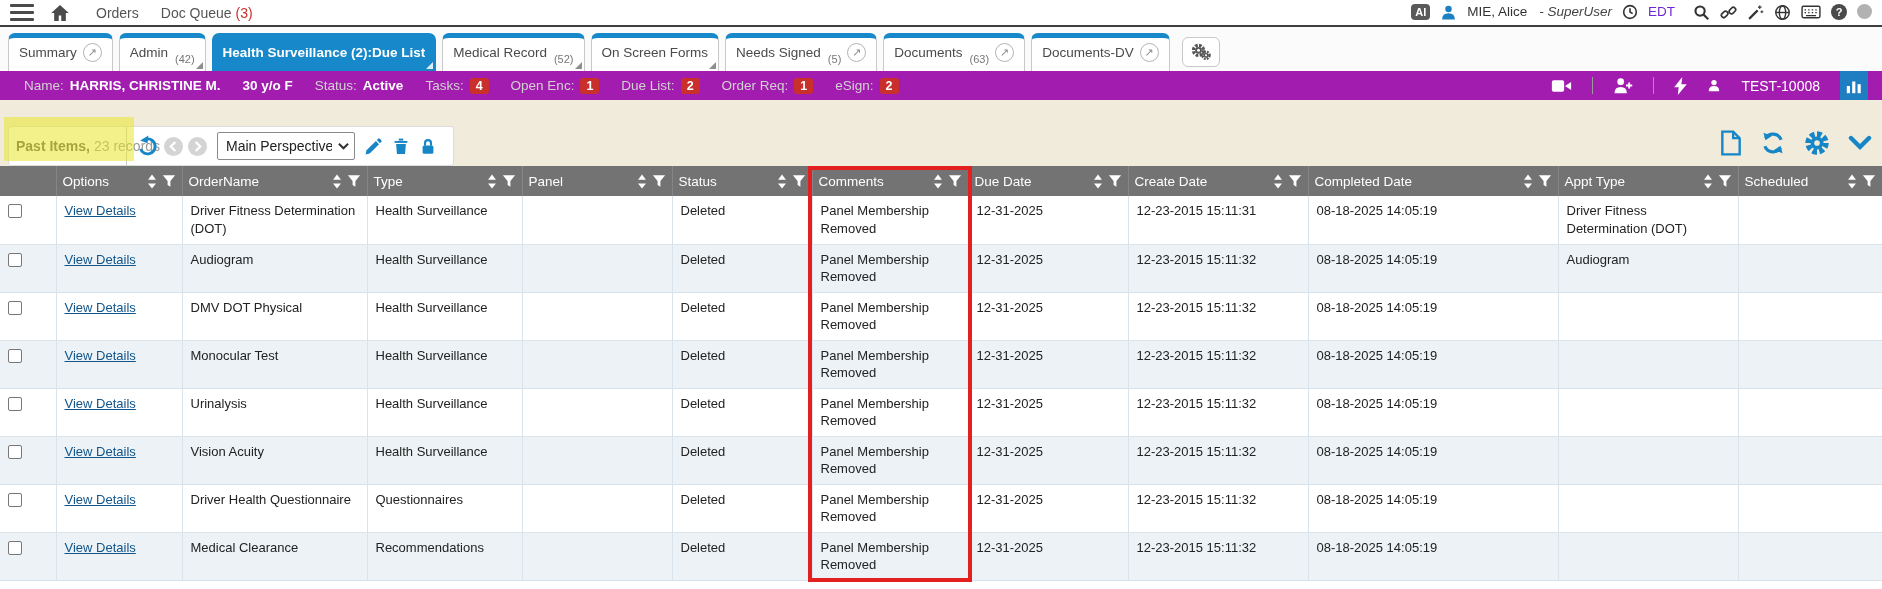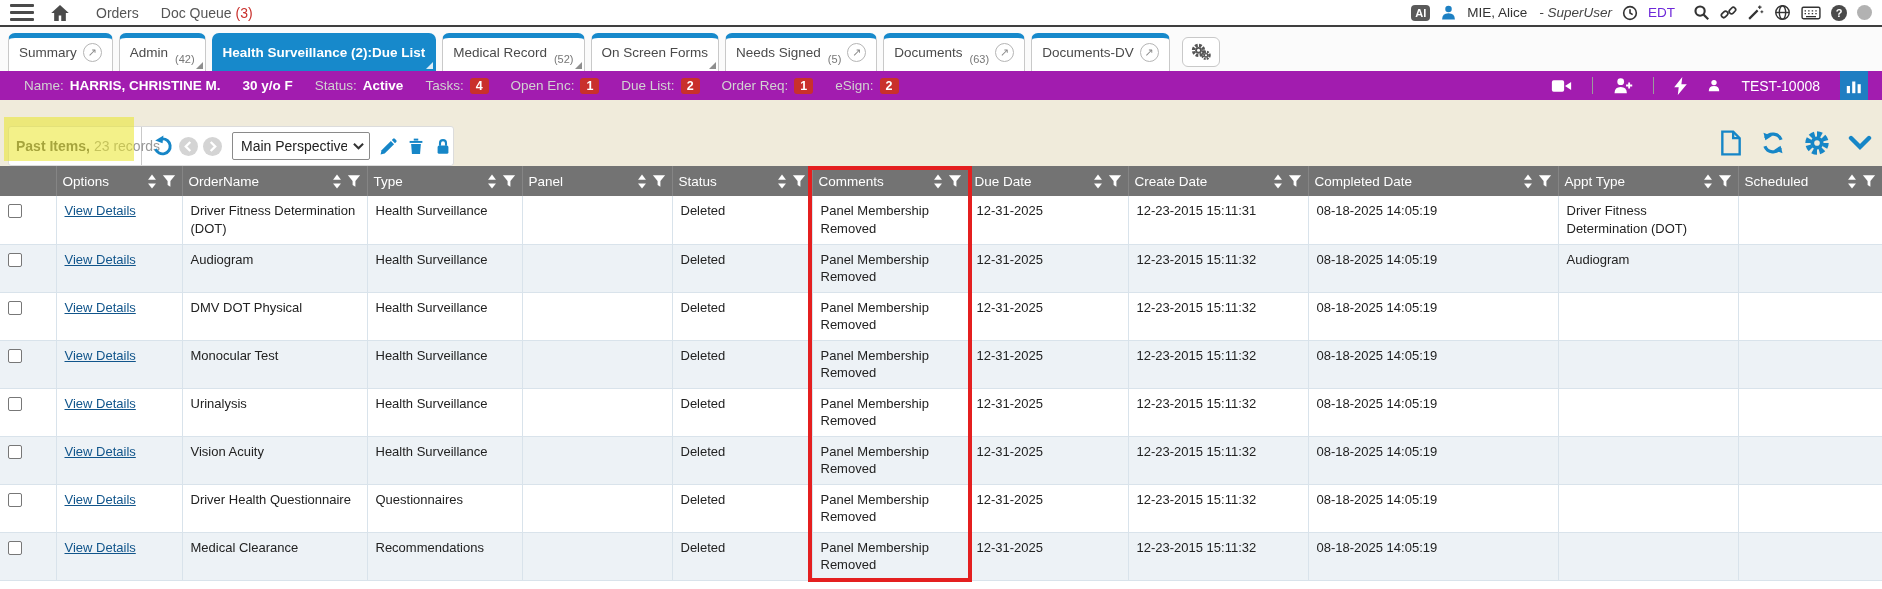--- a/index.html
+++ b/index.html
@@ -8,21 +8,21 @@
 
   
   .topbar { height:27px; background:#fff; border-bottom:2px solid #3f3f3f;
             display:flex; align-items:center; padding:0 10px; }
   .hamburger { width:24px; height:17px; display:flex; flex-direction:column; justify-content:space-between; cursor:pointer; }
   .hamburger div { height:3.2px; background:#4a4a4a; border-radius:1px; }
   .home-ic { margin-left:16px; display:flex; }
   .nav-links { display:flex; gap:22px; margin-left:26px; font-size:14px; color:#555; }
   .nav-links .lnk { cursor:pointer; }
   .red-count { color:#c9302c; }
-  .topbar-right { margin-left:auto; display:flex; align-items:center; gap:10px; }
+  .topbar-right { margin-left:auto; display:flex; align-items:flex-start; gap:10px; }
   .ai-badge { background:#5a5a5a; color:#fff; font-weight:bold; font-size:11px;
               padding:2px 4px; border-radius:4px; }
   .user-name { color:#333; font-size:13.5px; }
   .user-role { color:#444; font-size:13.5px; font-style:italic; margin-left:2px; }
   .tz { color:#6d28d9; font-size:13.5px; }
   .tb-ic { display:flex; align-items:center; }
   .help-circ { width:16px; height:16px; background:#4a4a4a; border-radius:50%; color:#fff;
                font-size:11px; font-weight:bold; display:flex; align-items:center; justify-content:center; }
   .presence-circ { width:15px; height:15px; background:#b2b2b2; border-radius:50%; }
 
@@ -55,21 +55,21 @@
   .pb-id { color:#fff; font-size:14px; }
   .chart-box { width:28px; height:29px; background:#1f7ec2; display:flex; align-items:center;
                justify-content:center; margin-right:-10px; cursor:pointer; }
 
   
   .content { position:relative; height:489px; background:#f0ebdb; }
 
   .toolbar { position:absolute; top:26px; left:0; right:0; height:40px; }
   .past-panel { position:absolute; left:8px; top:0; width:446px; height:40px; background:#fff;
                 border:1px solid #dcdcdc; border-radius:3px; display:flex; align-items:center; }
-  .past-title-wrap { width:133px; padding-left:7px; border-right:1px solid #c9c9c9; height:100%;
+  .past-title-wrap { width:118px; padding-left:7px; border-right:1px solid #c9c9c9; height:100%;
                      display:flex; align-items:center; white-space:nowrap; }
   .past-title { font-weight:bold; color:#555; font-size:14px; }
   .past-records { color:#999; font-size:14px; margin-left:4px; }
   .undo-btn { margin-left:10px; cursor:pointer; display:flex; }
   .pager-circ { width:19px; height:19px; border-radius:50%; background:#d4d4d4; display:flex;
                 align-items:center; justify-content:center; margin-left:5px; }
   .select-wrap { position:relative; margin-left:10px; }
   .select-wrap select { width:138px; height:28px; border:1px solid #8a8a8a; border-radius:2px;
                         background:#fff; font-size:14px; font-family:"Liberation Sans",sans-serif;
                         color:#222; padding:0 22px 0 8px; appearance:none; -webkit-appearance:none; }

